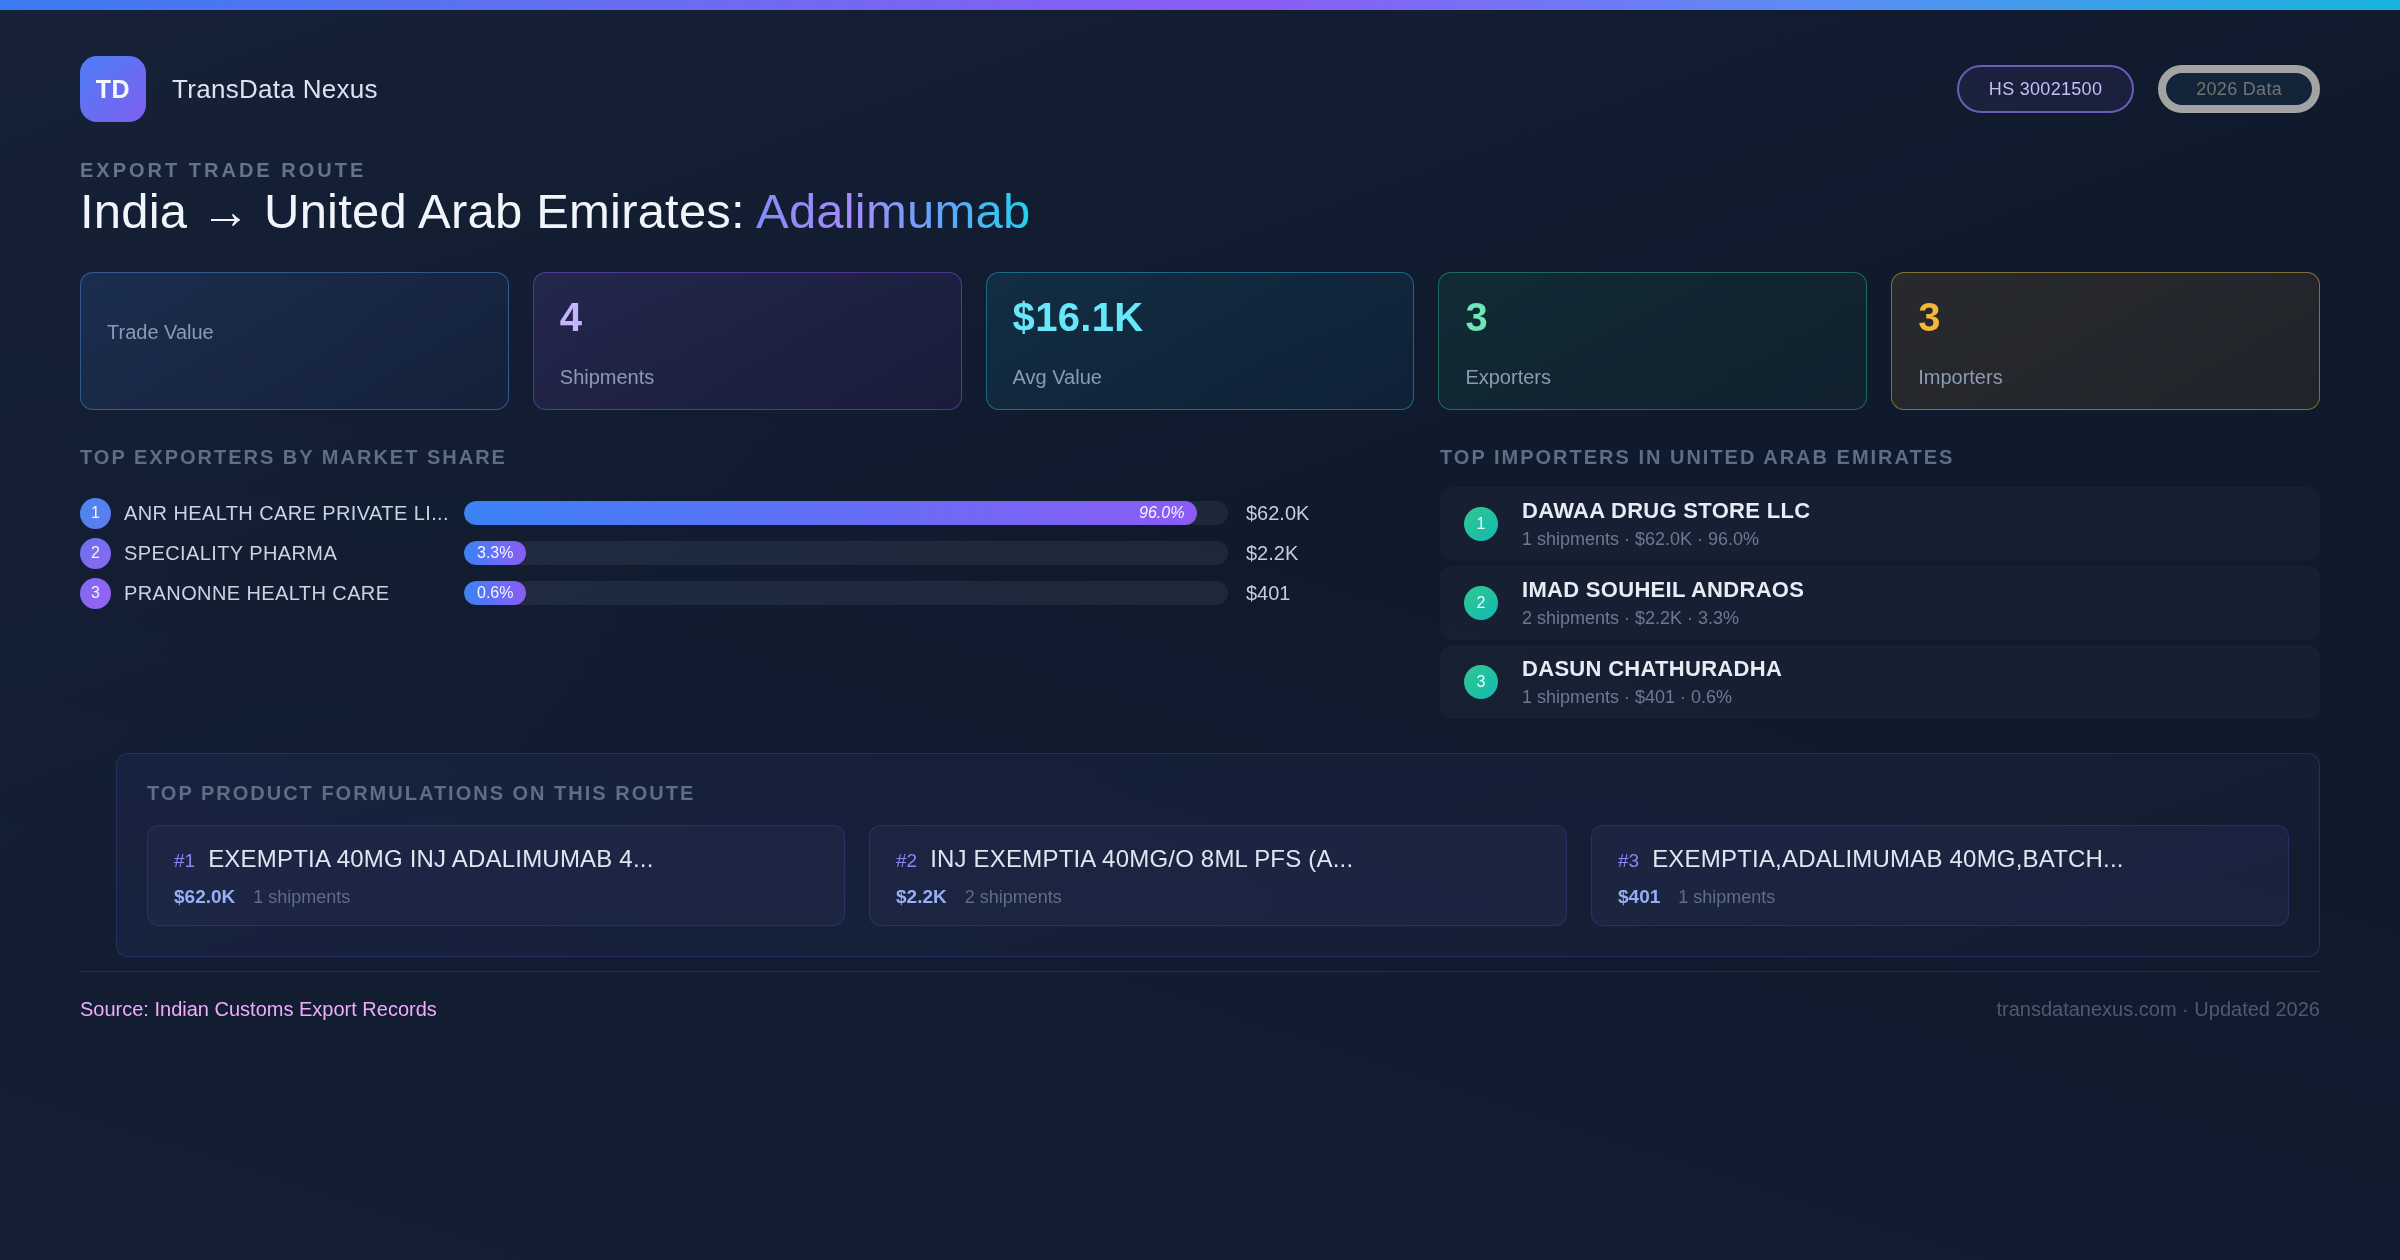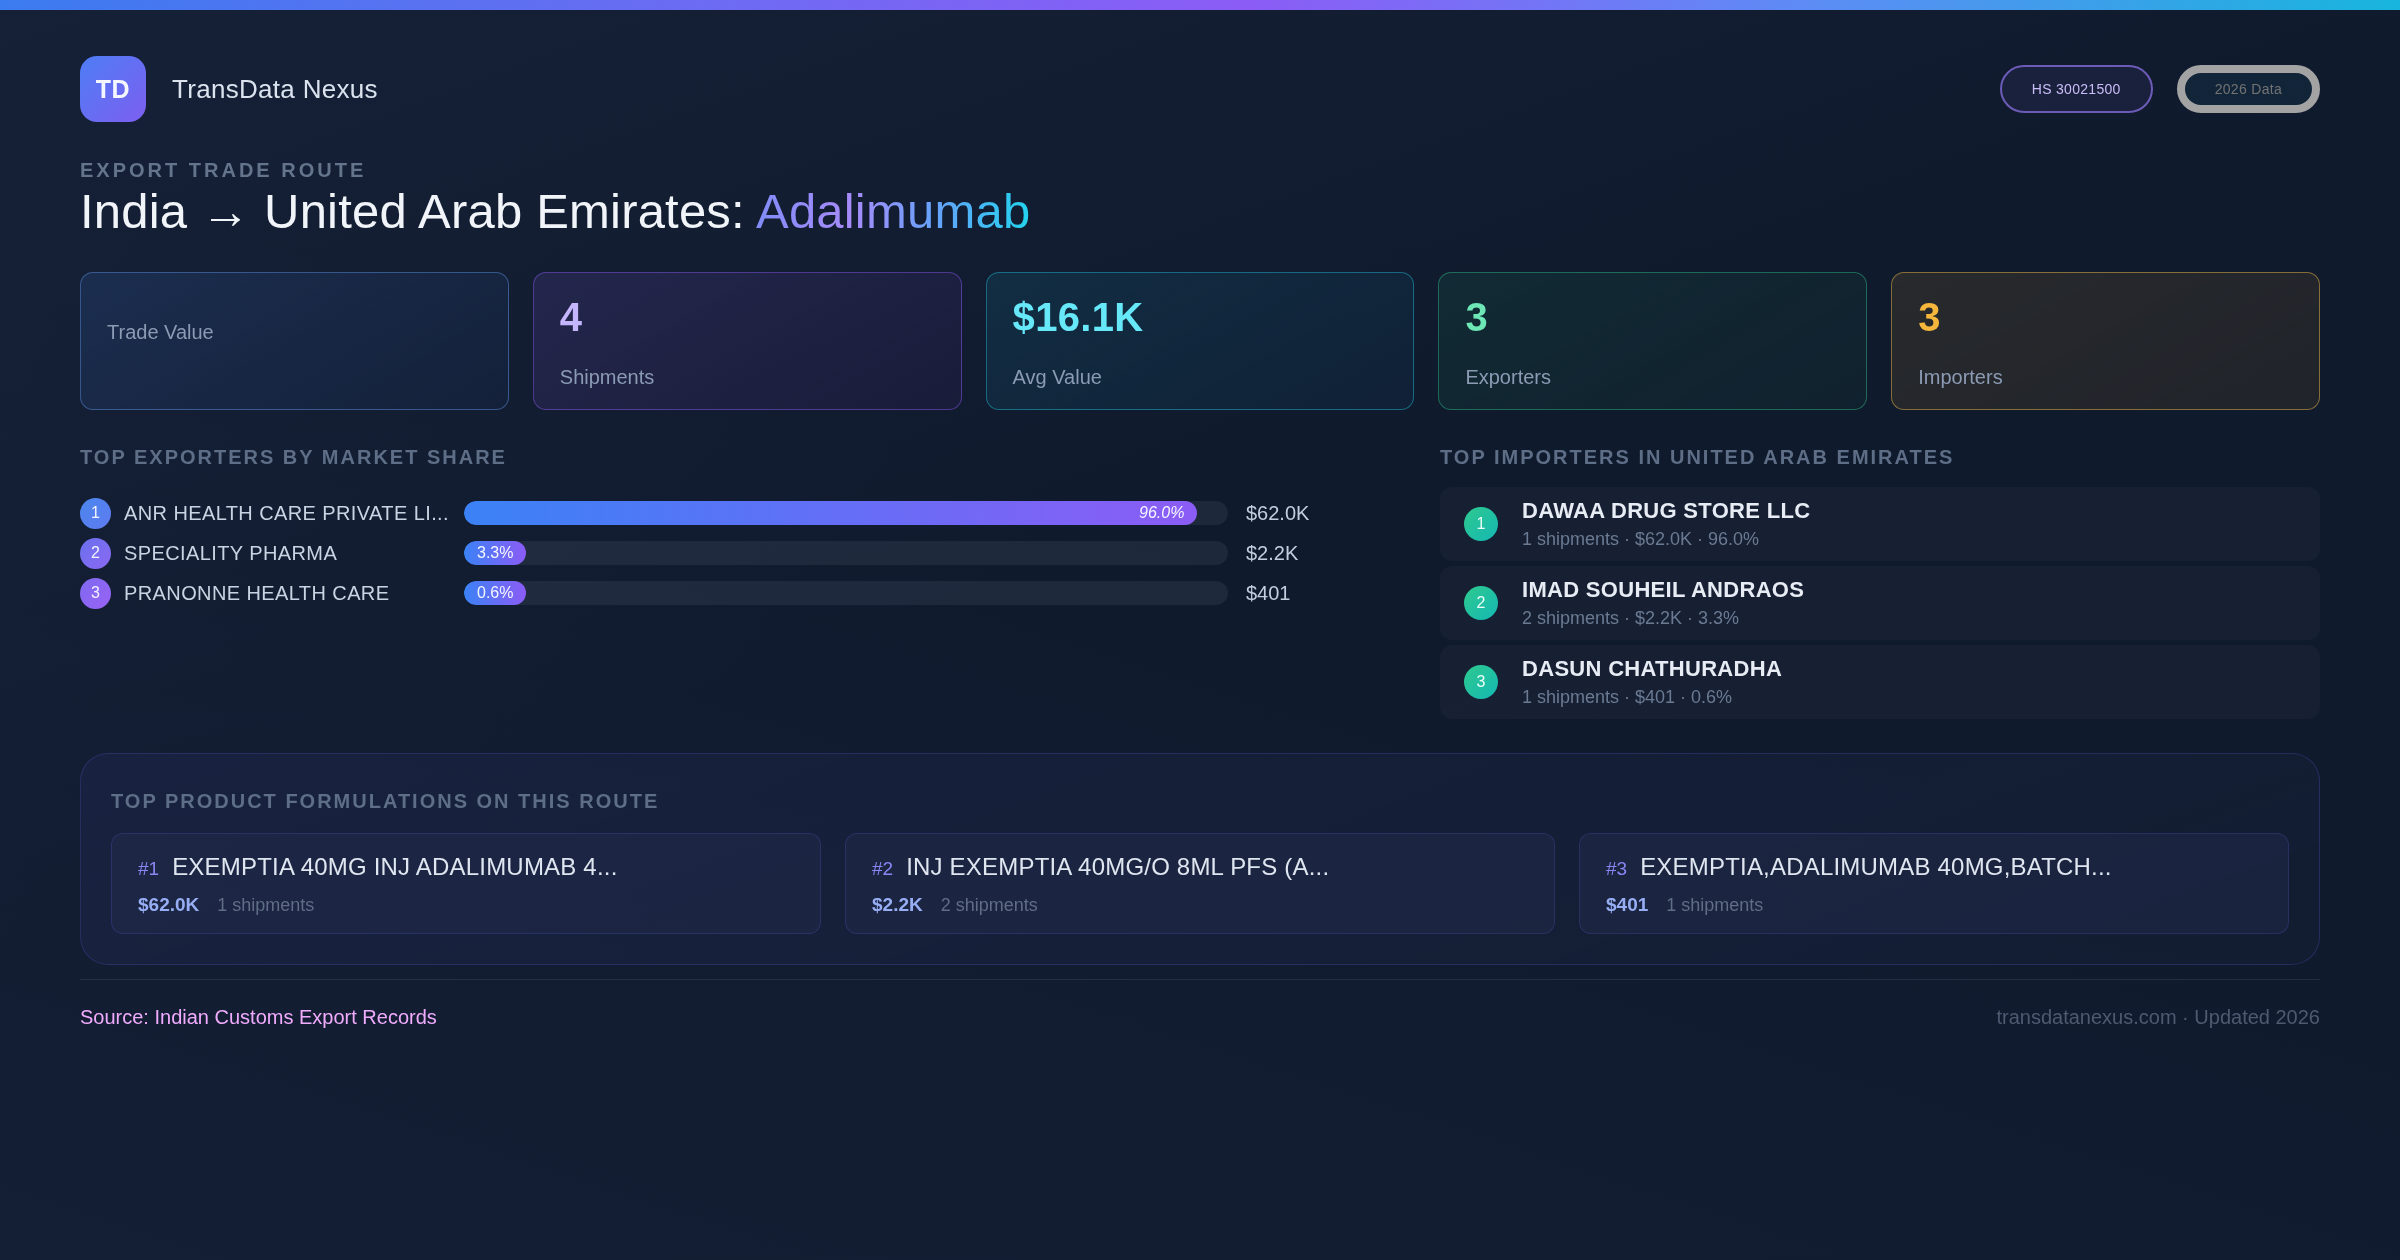--- a/index.html
+++ b/index.html
@@ -24,21 +24,21 @@
   .logo {
     width:66px; height:66px; border-radius:17px;
     background:linear-gradient(135deg,#4e7df5 0%,#7d5ff0 100%);
     display:flex; align-items:center; justify-content:center;
     font-size:25px; font-weight:700; color:#f4f7ff; letter-spacing:0.5px;
   }
   .app-name { font-size:26px; color:#dbe3ee; letter-spacing:0.3px; }
   .badges { display:flex; gap:24px; }
   .badge {
     height:48px; padding:0 30px; border-radius:26px;
-    display:flex; align-items:center; font-size:14px; letter-spacing:0.3px;
+    display:flex; align-items:center; font-size:18px; letter-spacing:0.3px;
     background:transparent; cursor:pointer;
   }
   .badge-hs { border:2px solid #6d5bb8; color:#c9bcf7; background:rgba(109,91,184,0.10); }
   .badge-year { border:8px solid #a3a3a3; color:#737373; background:rgba(34,160,190,0.08); }
 
   
   .eyebrow { margin-top:37px; font-size:20px; letter-spacing:3px; color:#64748b; font-weight:600; }
   .title { margin-top:1px; font-size:49px; font-weight:500; color:#f1f5f9; letter-spacing:0.2px; }
   .title .highlight {
     background:linear-gradient(90deg,#818cf8 0%,#a78bfa 35%,#60a5fa 68%,#22d3ee 100%);
@@ -97,23 +97,24 @@
     width:34px; height:34px; border-radius:50%; flex:0 0 34px;
     background:linear-gradient(135deg,#2fc98e,#14b8b4);
     display:flex; align-items:center; justify-content:center;
     font-size:16px; color:#eafff7;
   }
   .imp-name { font-size:22px; font-weight:600; color:#e8edf5; letter-spacing:0.3px; }
   .imp-meta { margin-top:5px; font-size:18px; color:#6a7a92; }
 
   
   .products-panel {
-    margin-top:34px; border-radius:28px; padding:36px 30px 30px;
+    margin-top:34px; border-radius:12px; padding:28px 30px 30px;
     border:1.5px solid rgba(99,102,241,0.22);
     background:linear-gradient(160deg,rgba(99,102,241,0.07),rgba(30,41,66,0.22));
+    margin-left:36px;
   }
   .product-grid { margin-top:20px; display:grid; grid-template-columns:repeat(3,1fr); gap:24px; }
   .product-card {
     border-radius:12px; padding:19px 26px 17px;
     background:rgba(36,45,78,0.45); border:1px solid rgba(99,102,241,0.20); cursor:pointer;
   }
   .product-top { display:flex; align-items:baseline; gap:13px; white-space:nowrap; overflow:hidden; }
   .product-rank { font-size:19px; color:#8b85f5; }
   .product-name { font-size:24px; color:#dfe6f0; letter-spacing:0.2px; }
   .product-bottom { margin-top:13px; display:flex; align-items:baseline; gap:18px; }

